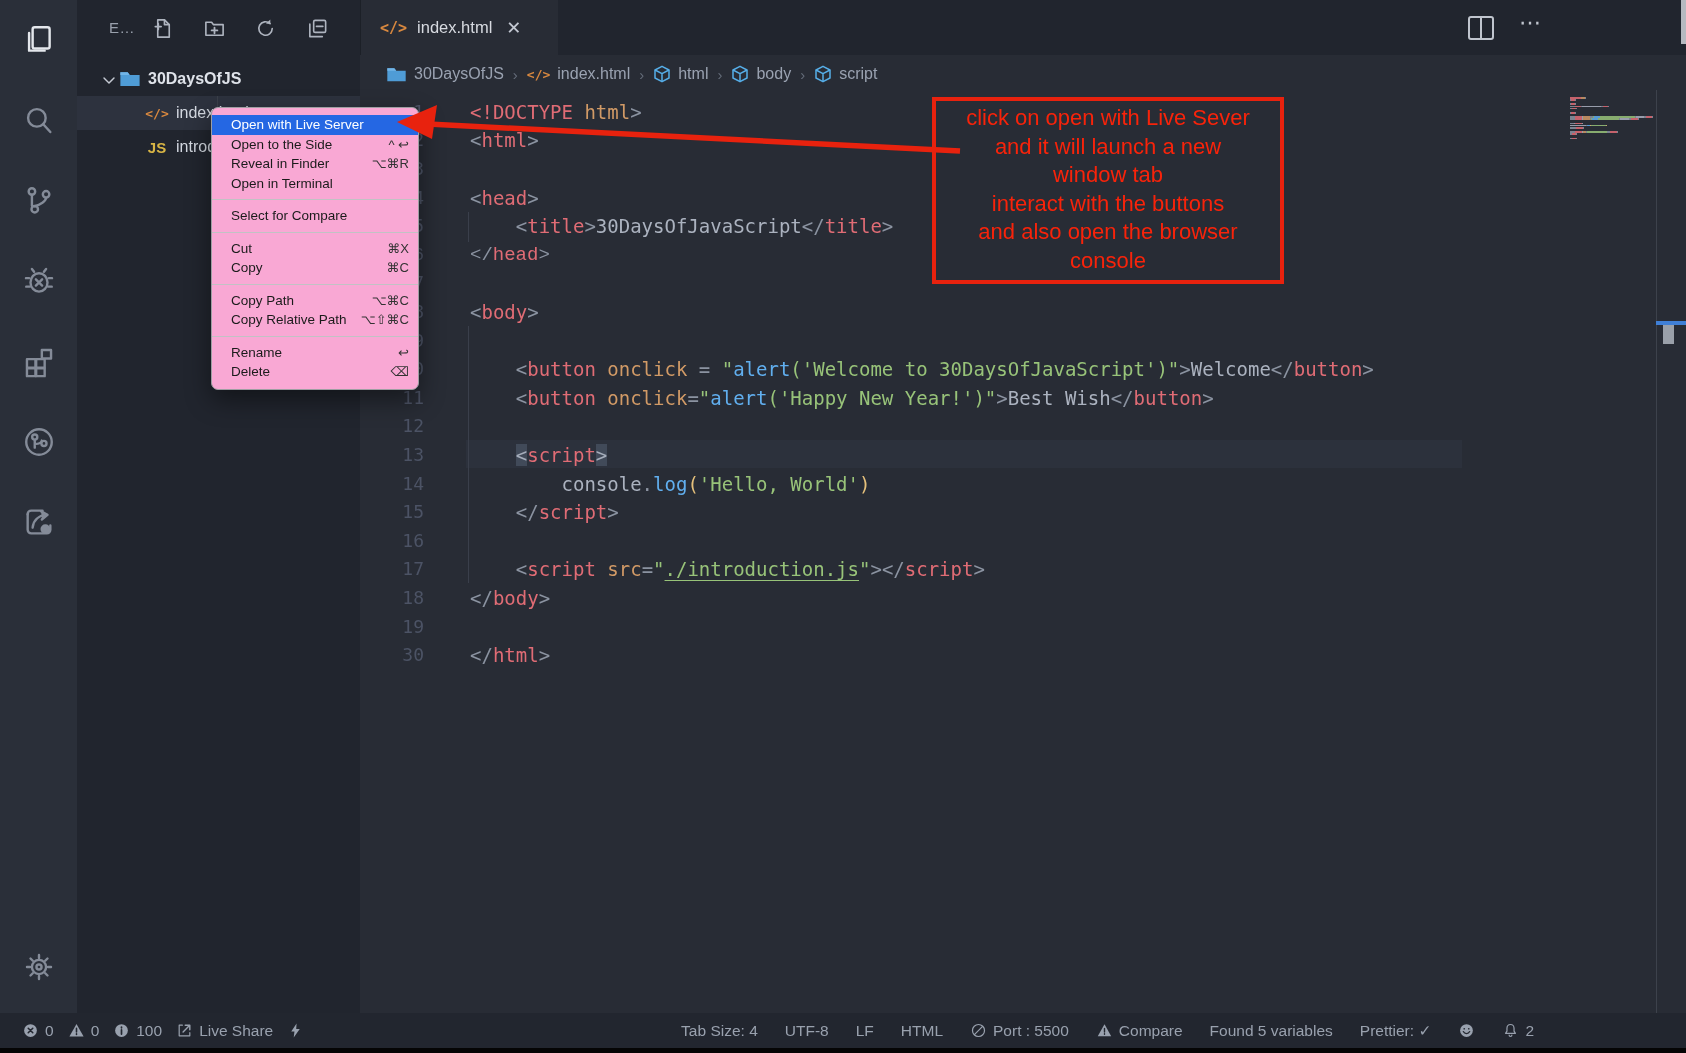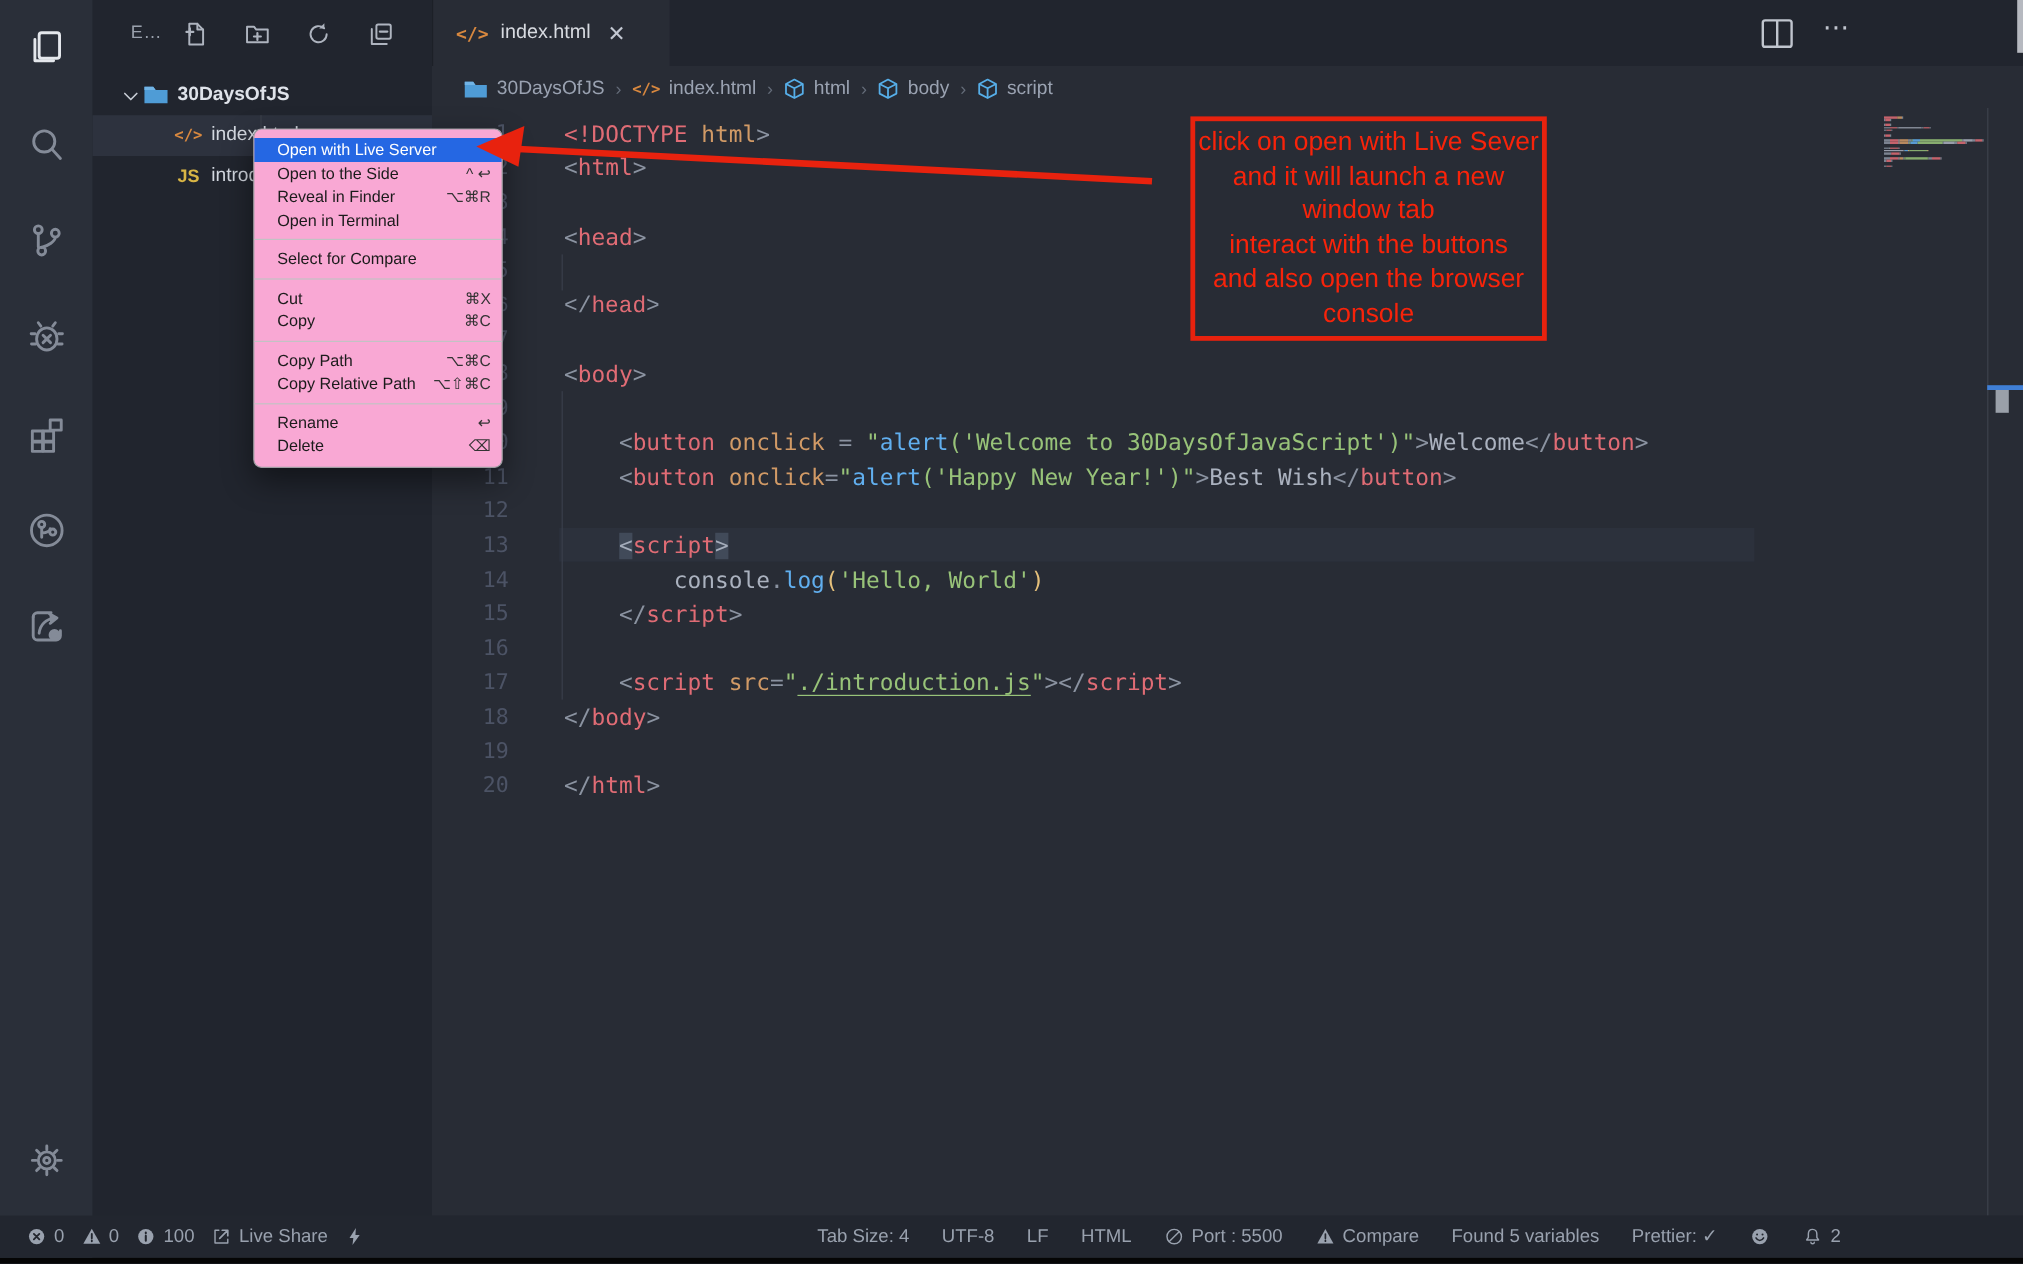--- a/index.html
+++ b/index.html
@@ -62,21 +62,21 @@
   
   #context-menu { left:211px; top:107px; width:208px; background:#f9a8d4; border:1px solid #9e9ea2; border-radius:7px; box-shadow:0 10px 26px rgba(0,0,0,.45); padding:7px 0; z-index:50; font-size:13.5px; color:#1b1b1b; }
   .menu-item { height:19.5px; display:flex; align-items:center; padding:0 9px 0 19px; cursor:default; }
   .menu-item .lbl { flex:1; white-space:nowrap; }
   .menu-item .sc { color:#333; white-space:nowrap; font-size:13px; }
   .menu-item.highlighted { background:#2567e3; color:#fff; }
   .menu-item.highlighted .sc { color:#fff; }
   .menu-sep { height:1px; background:#c2c2c4; margin:6px 0; }
 
   
-  #annotation-box { left:992px; top:97px; width:297px; height:187px; border:4px solid #e8220e; z-index:40; padding-top:3px; text-align:center; }
+  #annotation-box { left:932px; top:97px; width:352px; height:187px; border:4px solid #e8220e; z-index:40; padding-top:3px; text-align:center; }
   .ann-line { font-size:22px; line-height:28.6px; color:#f8230a; }
 
   #arrow-svg { left:0; top:0; width:1686px; height:1053px; z-index:60; pointer-events:none; }
 
   
   #status-bar { left:0; top:1013px; width:1686px; height:35px; background:#22262f; display:flex; align-items:center; color:#99a1ae; font-size:15.5px; z-index:6; }
   .sb-left { display:flex; align-items:center; gap:14px; padding-left:22px; }
   .sb-right { margin-left:auto; display:flex; align-items:center; gap:27px; padding-right:152px; }
   .status-item { display:flex; align-items:center; gap:6px; cursor:pointer; white-space:nowrap; }
   .status-item svg { width:17px; height:17px; }
@@ -257,36 +257,36 @@
     </div>
 
   <div class="abs" id="current-line"></div>
   <div class="indent-guide" style="top:212px;height:30px;"></div>
   <div class="indent-guide" style="top:326px;height:257px;"></div>
   <div id="code">
       <div class="code-line" style="top: 97.75px;"><span class="ln">1</span><span class="code"><span class="c-tag">&lt;!DOCTYPE </span><span class="c-attr">html</span><span class="c-p">&gt;</span></span></div>
       <div class="code-line" style="top: 126.35px;"><span class="ln">2</span><span class="code"><span class="c-p">&lt;</span><span class="c-tag">html</span><span class="c-p">&gt;</span></span></div>
       <div class="code-line" style="top: 154.95px;"><span class="ln">3</span><span class="code"></span></div>
       <div class="code-line" style="top: 183.55px;"><span class="ln">4</span><span class="code"><span class="c-p">&lt;</span><span class="c-tag">head</span><span class="c-p">&gt;</span></span></div>
-      <div class="code-line" style="top: 212.15px;"><span class="ln">5</span></div>
+      <div class="code-line" style="top: 212.15px;"><span class="ln">5</span><span class="code"><span class="c-p">    &lt;</span><span class="c-tag">title</span><span class="c-p">&gt;</span><span class="c-txt">30DaysOfJavaScript</span><span class="c-p">&lt;/</span><span class="c-tag">title</span><span class="c-p">&gt;</span></span></div>
       <div class="code-line" style="top: 240.75px; font-family: Liberation Mono, monospace;"><span class="ln">6</span><span class="code"><span class="c-p">&lt;/</span><span class="c-tag">head</span><span class="c-p">&gt;</span></span></div>
       <div class="code-line" style="top: 269.35px;"><span class="ln">7</span><span class="code"></span></div>
       <div class="code-line" style="top: 297.95px;"><span class="ln">8</span><span class="code"><span class="c-p">&lt;</span><span class="c-tag">body</span><span class="c-p">&gt;</span></span></div>
       <div class="code-line" style="top: 326.55px;"><span class="ln">9</span><span class="code"></span></div>
       <div class="code-line" style="top: 355.15px;"><span class="ln">10</span><span class="code"><span class="c-p">    &lt;</span><span class="c-tag">button</span><span class="c-txt"> </span><span class="c-attr">onclick</span><span class="c-p"> = </span><span class="c-str">"</span><span class="c-fn">alert</span><span class="c-str">('Welcome to 30DaysOfJavaScript')"</span><span class="c-p">&gt;</span><span class="c-txt">Welcome</span><span class="c-p">&lt;/</span><span class="c-tag">button</span><span class="c-p">&gt;</span></span></div>
       <div class="code-line" style="top: 383.75px;"><span class="ln">11</span><span class="code"><span class="c-p">    &lt;</span><span class="c-tag">button</span><span class="c-txt"> </span><span class="c-attr">onclick</span><span class="c-p">=</span><span class="c-str">"</span><span class="c-fn">alert</span><span class="c-str">('Happy New Year!')"</span><span class="c-p">&gt;</span><span class="c-txt">Best Wish</span><span class="c-p">&lt;/</span><span class="c-tag">button</span><span class="c-p">&gt;</span></span></div>
       <div class="code-line" style="top: 412.35px;"><span class="ln">12</span><span class="code"></span></div>
       <div class="code-line" style="top: 440.95px;"><span class="ln">13</span><span class="code"><span class="c-p">    </span><span class="c-pb">&lt;</span><span class="c-tag">script</span><span class="c-pb">&gt;</span></span></div>
       <div class="code-line" style="top: 469.55px;"><span class="ln">14</span><span class="code"><span class="c-txt">        console</span><span class="c-p">.</span><span class="c-fn">log</span><span class="c-par">(</span><span class="c-str">'Hello, World'</span><span class="c-par">)</span></span></div>
       <div class="code-line" style="top: 498.15px;"><span class="ln">15</span><span class="code"><span class="c-p">    &lt;/</span><span class="c-tag">script</span><span class="c-p">&gt;</span></span></div>
       <div class="code-line" style="top: 526.75px;"><span class="ln">16</span><span class="code"></span></div>
       <div class="code-line" style="top: 555.35px;"><span class="ln">17</span><span class="code"><span class="c-p">    &lt;</span><span class="c-tag">script</span><span class="c-txt"> </span><span class="c-attr">src</span><span class="c-p">=</span><span class="c-str">"</span><span class="c-link">./introduction.js</span><span class="c-str">"</span><span class="c-p">&gt;&lt;/</span><span class="c-tag">script</span><span class="c-p">&gt;</span></span></div>
       <div class="code-line" style="top: 583.95px;"><span class="ln">18</span><span class="code"><span class="c-p">&lt;/</span><span class="c-tag">body</span><span class="c-p">&gt;</span></span></div>
       <div class="code-line" style="top: 612.55px;"><span class="ln">19</span><span class="code"></span></div>
-      <div class="code-line" style="top: 641.15px;"><span class="ln">20</span><span class="code"><span class="c-p">&lt;/</span><span class="c-tag">html</span><span class="c-p">&gt;</span></span></div>
+      <div class="code-line" style="top: 641.15px;"><span class="ln">30</span><span class="code"><span class="c-p">&lt;/</span><span class="c-tag">html</span><span class="c-p">&gt;</span></span></div>
     </div>
 
   <div class="abs" id="minimap">
       <div class="mm-row"><span class="mm-seg" style="width:10.5px;background:#e06c75"></span><span class="mm-seg" style="width:4.2px;background:#d19a66"></span><span class="mm-seg" style="width:1.1px;background:#8b93a1"></span></div>
       <div class="mm-row"><span class="mm-seg" style="width:1.1px;background:#8b93a1"></span><span class="mm-seg" style="width:4.2px;background:#e06c75"></span><span class="mm-seg" style="width:1.1px;background:#8b93a1"></span></div>
       <div class="mm-row"></div>
       <div class="mm-row"><span class="mm-seg" style="width:1.1px;background:#8b93a1"></span><span class="mm-seg" style="width:4.2px;background:#e06c75"></span><span class="mm-seg" style="width:1.1px;background:#8b93a1"></span></div>
       <div class="mm-row"><span class="mm-seg" style="width:5.3px;background:#8b93a1"></span><span class="mm-seg" style="width:5.3px;background:#e06c75"></span><span class="mm-seg" style="width:1.1px;background:#8b93a1"></span><span class="mm-seg" style="width:18.9px;background:#abb2bf"></span><span class="mm-seg" style="width:2.1px;background:#8b93a1"></span><span class="mm-seg" style="width:5.3px;background:#e06c75"></span><span class="mm-seg" style="width:1.1px;background:#8b93a1"></span></div>
       <div class="mm-row"><span class="mm-seg" style="width:2.1px;background:#8b93a1"></span><span class="mm-seg" style="width:4.2px;background:#e06c75"></span><span class="mm-seg" style="width:1.1px;background:#8b93a1"></span></div>
       <div class="mm-row"></div>

